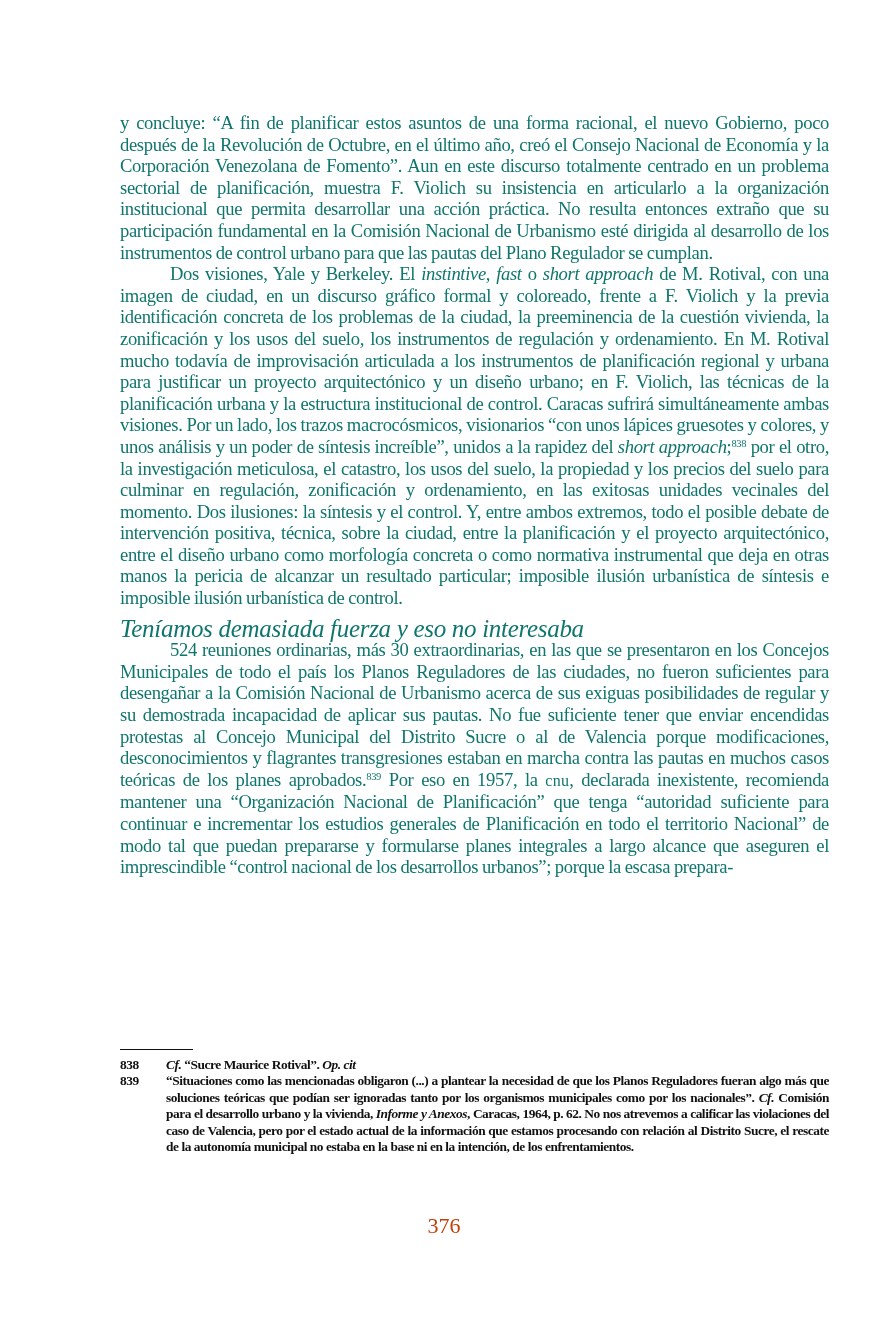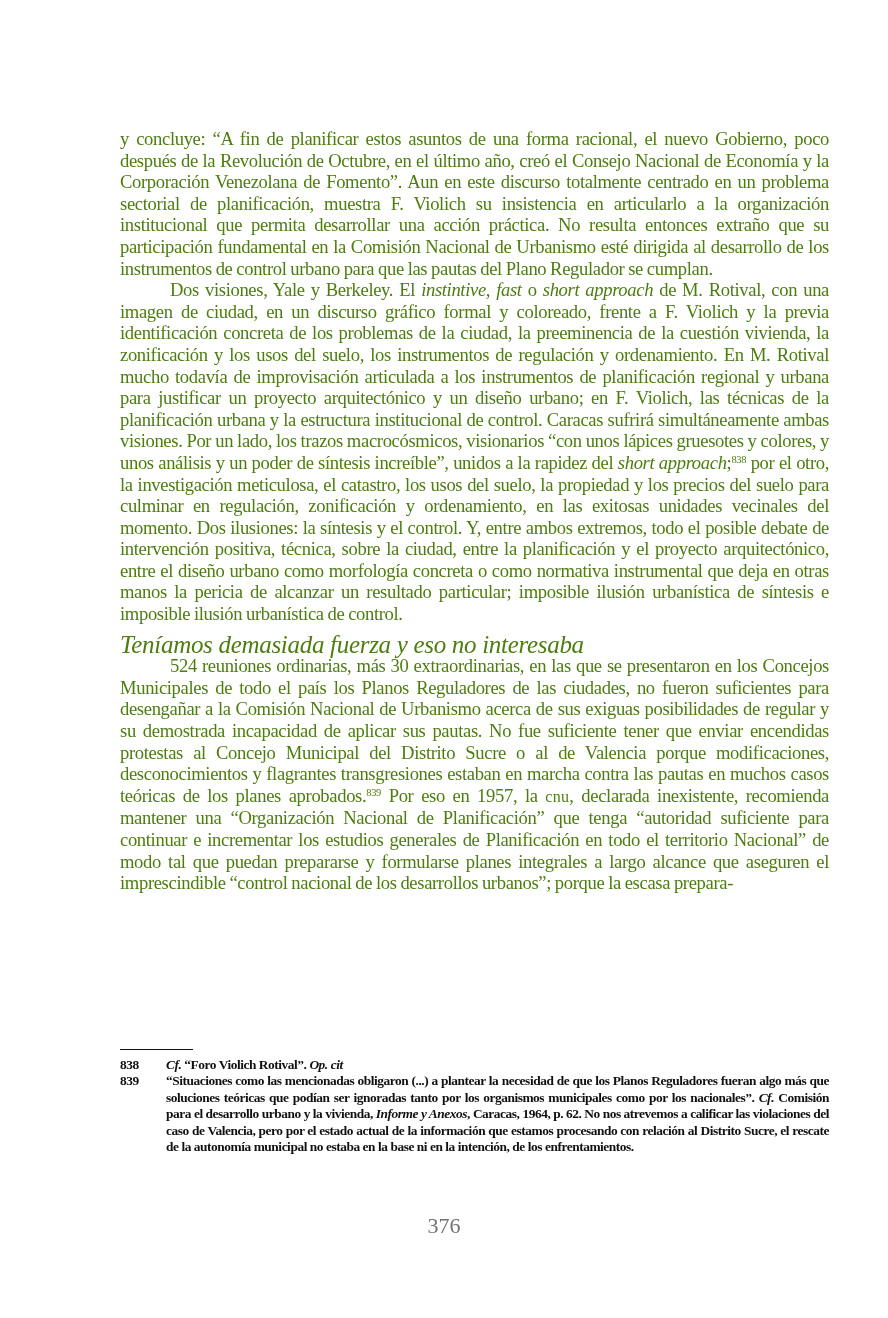--- a/index.html
+++ b/index.html
@@ -1,20 +1,20 @@
 <!DOCTYPE html>
 <html><head>
   <meta charset="utf-8">
   <style>
     html, body { margin: 0; padding: 0; background: #ffffff; }
     body { width: 888px; height: 1318px; position: relative; overflow: hidden; }
     .page {
-      position: absolute; left: 120px; top: 128px; width: 709px;
+      position: absolute; left: 120px; top: 112px; width: 709px;
       font-family: "Liberation Serif", "DejaVu Serif", serif;
-      color: #4d7c0f;
+      color: #0f766e;
     }
     .para {
       font-size: 18.6px; line-height: 21.6px; margin: 0;
       text-align: justify; letter-spacing: -0.35px; word-spacing: -0.5px;
     }
     .para.indent { text-indent: 50px; }
     .heading {
       font-style: italic; font-size: 25px; line-height: 21.6px;
       margin: 9px 0 0 0; letter-spacing: -0.3px;
     }
@@ -32,42 +32,42 @@
       letter-spacing: -0.45px;
     }
     .fn { display: flex; margin: 0; }
     .fn-num { width: 46px; flex: 0 0 46px; }
     .fn-text { flex: 1; text-align: justify; }
     .fn-text .it { }
     .page-number {
       position: absolute; left: 0; width: 888px; top: 1213px;
       text-align: center;
       font-family: "Liberation Serif", "DejaVu Serif", serif;
-      font-size: 22px; color: #737373;
+      font-size: 22px; color: #c2410c;
     }
   </style>
 </head>
 <body>
 
 <div class="page">
   <p class="para">y concluye: “A fin de planificar estos asuntos de una forma racional, el nuevo Gobierno, poco después de la Revolución de Octubre, en el último año, creó el Consejo Nacional de Economía y la Corporación Venezolana de Fomento”. Aun en este discurso totalmente centrado en un problema sectorial de planificación, muestra F. Violich su insistencia en articularlo a la organización institucional que permita desarrollar una acción práctica. No resulta entonces extraño que su participación fundamental en la Comisión Nacional de Urbanismo esté dirigida al desarrollo de los instrumentos de control urbano para que las pautas del Plano Regulador se cumplan.</p>
 
   <p class="para indent"><span>Dos visiones, Yale y Berkeley. El </span><span class="it">instintive, fast</span><span> o </span><span class="it">short approach</span><span> de M. Rotival, con una imagen de ciudad, en un discurso gráfico formal y coloreado, frente a F. Violich y la previa identificación concreta de los problemas de la ciudad, la preeminencia de la cuestión vivienda, la zonificación y los usos del suelo, los instrumentos de regulación y ordenamiento. En M. Rotival mucho todavía de improvisación articulada a los instrumentos de planificación regional y urbana para justificar un proyecto arquitectónico y un diseño urbano; en F. Violich, las técnicas de la planificación urbana y la estructura institucional de control. Caracas sufrirá simultáneamente ambas visiones. Por un lado, los trazos macrocósmicos, visionarios “con unos lápices gruesotes y colores, y unos análisis y un poder de síntesis increíble”, unidos a la rapidez del </span><span class="it">short approach</span>;<sup class="fnref">838</sup><span> por el otro, la investigación meticulosa, el catastro, los usos del suelo, la propiedad y los precios del suelo para culminar en regulación, zonificación y ordenamiento, en las exitosas unidades vecinales del momento. Dos ilusiones: la síntesis y el control. Y, entre ambos extremos, todo el posible debate de intervención positiva, técnica, sobre la ciudad, entre la planificación y el proyecto arquitectónico, entre el diseño urbano como morfología concreta o como normativa instrumental que deja en otras manos la pericia de alcanzar un resultado particular; imposible ilusión urbanística de síntesis e imposible ilusión urbanística de control.</span></p>
 
   <p class="heading">Teníamos demasiada fuerza y eso no interesaba</p>
 
   <p class="para indent"><span>524 reuniones ordinarias, más 30 extraordinarias, en las que se presentaron en los Concejos Municipales de todo el país los Planos Reguladores de las ciudades, no fueron suficientes para desengañar a la Comisión Nacional de Urbanismo acerca de sus exiguas posibilidades de regular y su demostrada incapacidad de aplicar sus pautas. No fue suficiente tener que enviar encendidas protestas al Concejo Municipal del Distrito Sucre o al de Valencia porque modificaciones, desconocimientos y flagrantes transgresiones estaban en marcha contra las pautas en muchos casos teóricas de los planes aprobados.</span><sup class="fnref">839</sup><span> Por eso en 1957, la </span><span class="sc">cnu</span><span>, declarada inexistente, recomienda mantener una “Organización Nacional de Planificación” que tenga “autoridad suficiente para continuar e incrementar los estudios generales de Planificación en todo el territorio Nacional” de modo tal que puedan prepararse y formularse planes integrales a largo alcance que aseguren el imprescindible “control nacional de los desarrollos urbanos”; porque la escasa prepara-</span></p>
 </div>
 
 <div class="rule"></div>
 
 <div class="footnotes">
   <div class="fn">
     <span class="fn-num">838</span>
-    <span class="fn-text"><span class="it">Cf.</span><span> “Foro Violich Rotival”. </span><span class="it">Op. cit</span></span>
+    <span class="fn-text"><span class="it">Cf.</span><span> “Sucre Maurice Rotival”. </span><span class="it">Op. cit</span></span>
   </div>
   <div class="fn">
     <span class="fn-num">839</span>
     <span class="fn-text"><span>“Situaciones como las mencionadas obligaron (...) a plantear la necesidad de que los Planos Reguladores fueran algo más que soluciones teóricas que podían ser ignoradas tanto por los organismos municipales como por los nacionales”. </span><span class="it">Cf.</span><span> Comisión para el desarrollo urbano y la vivienda, </span><span class="it">Informe y Anexos</span><span>, Caracas, 1964, p. 62. No nos atrevemos a calificar las violaciones del caso de Valencia, pero por el estado actual de la información que estamos procesando con relación al Distrito Sucre, el rescate de la autonomía municipal no estaba en la base ni en la intención, de los enfrentamientos.</span></span>
   </div>
 </div>
 
 <div class="page-number">376</div>
 
 </body></html>

